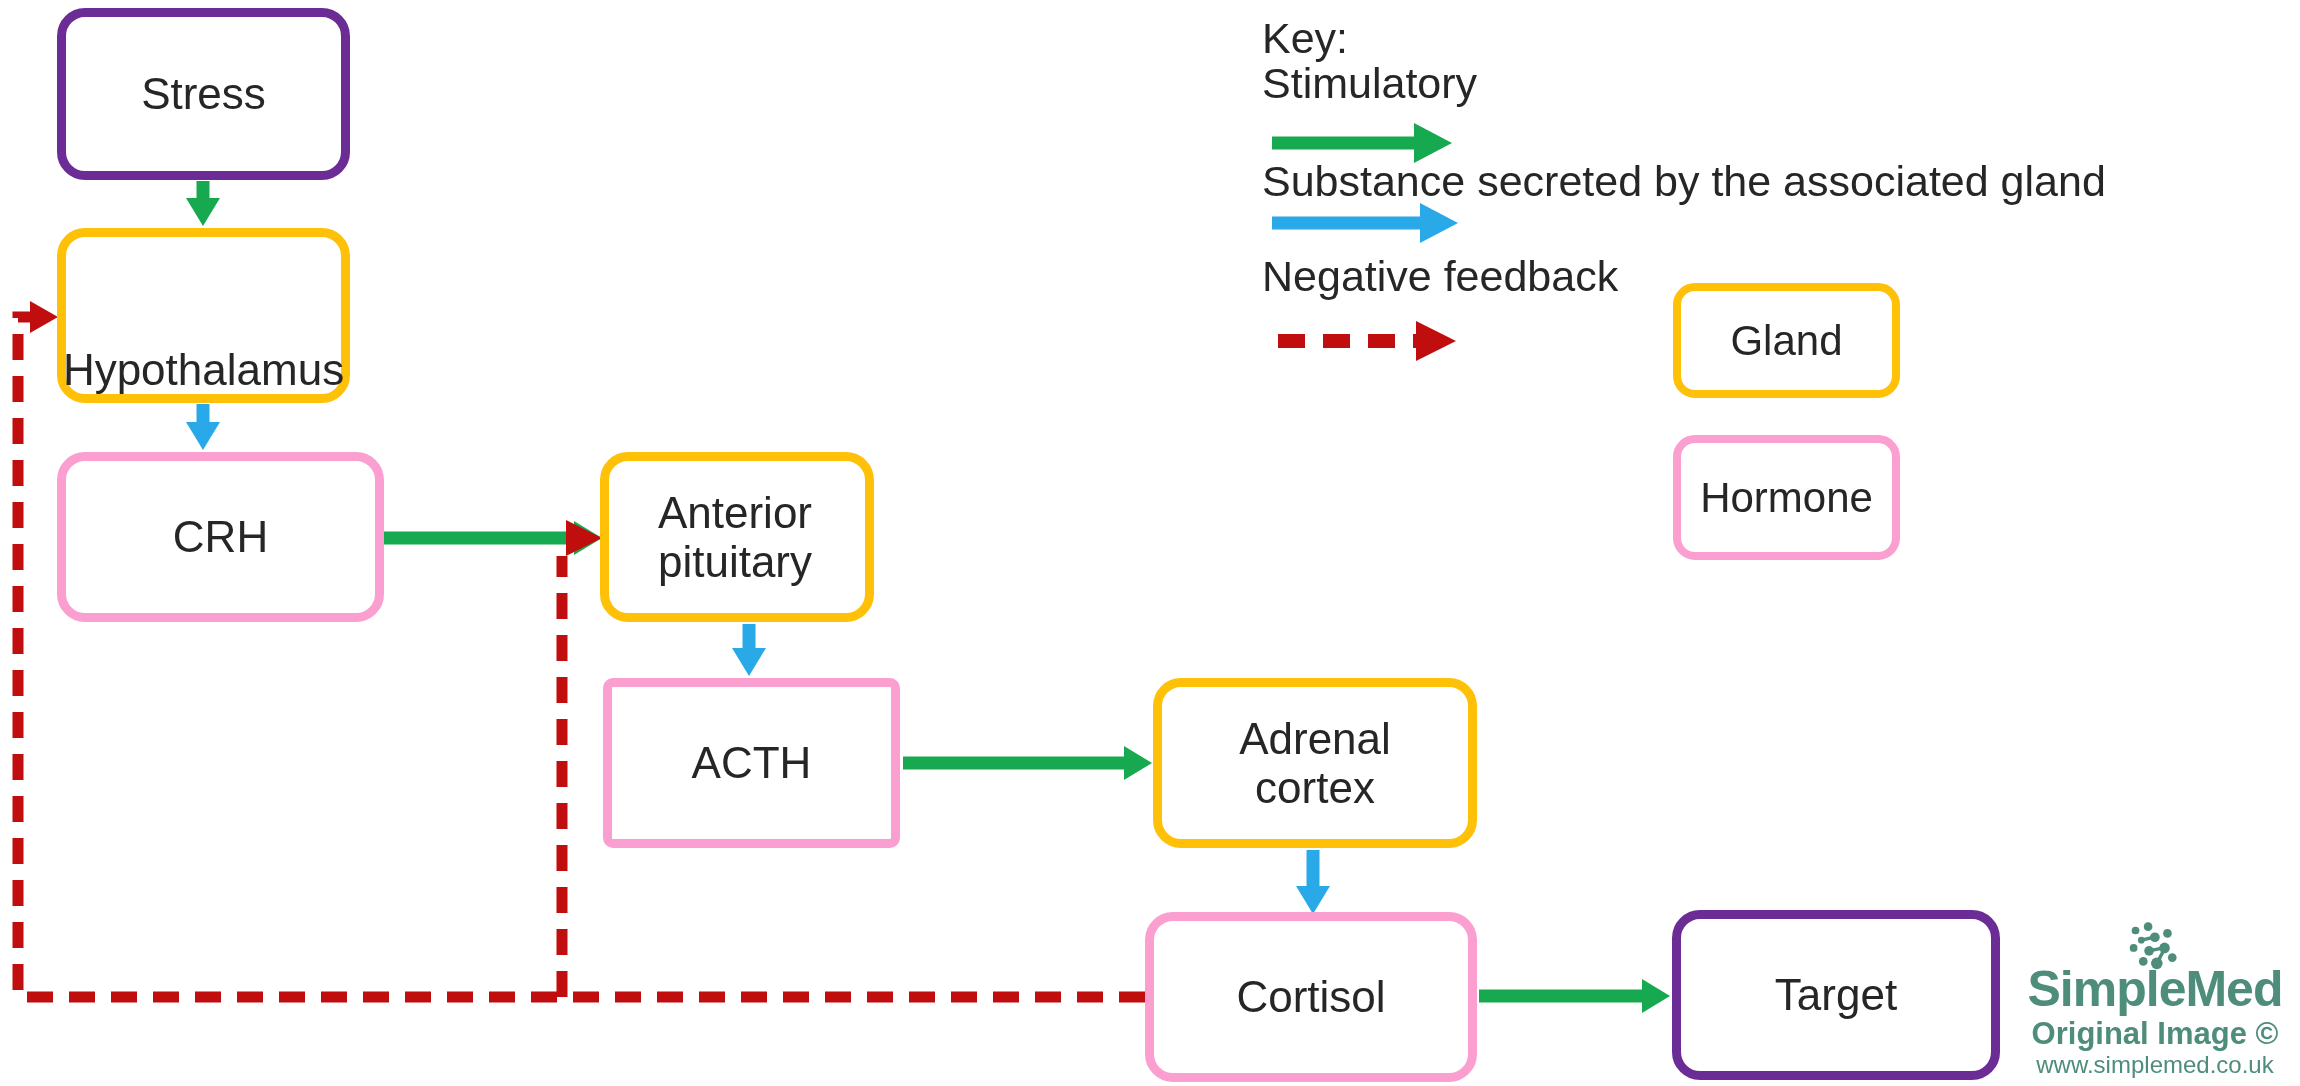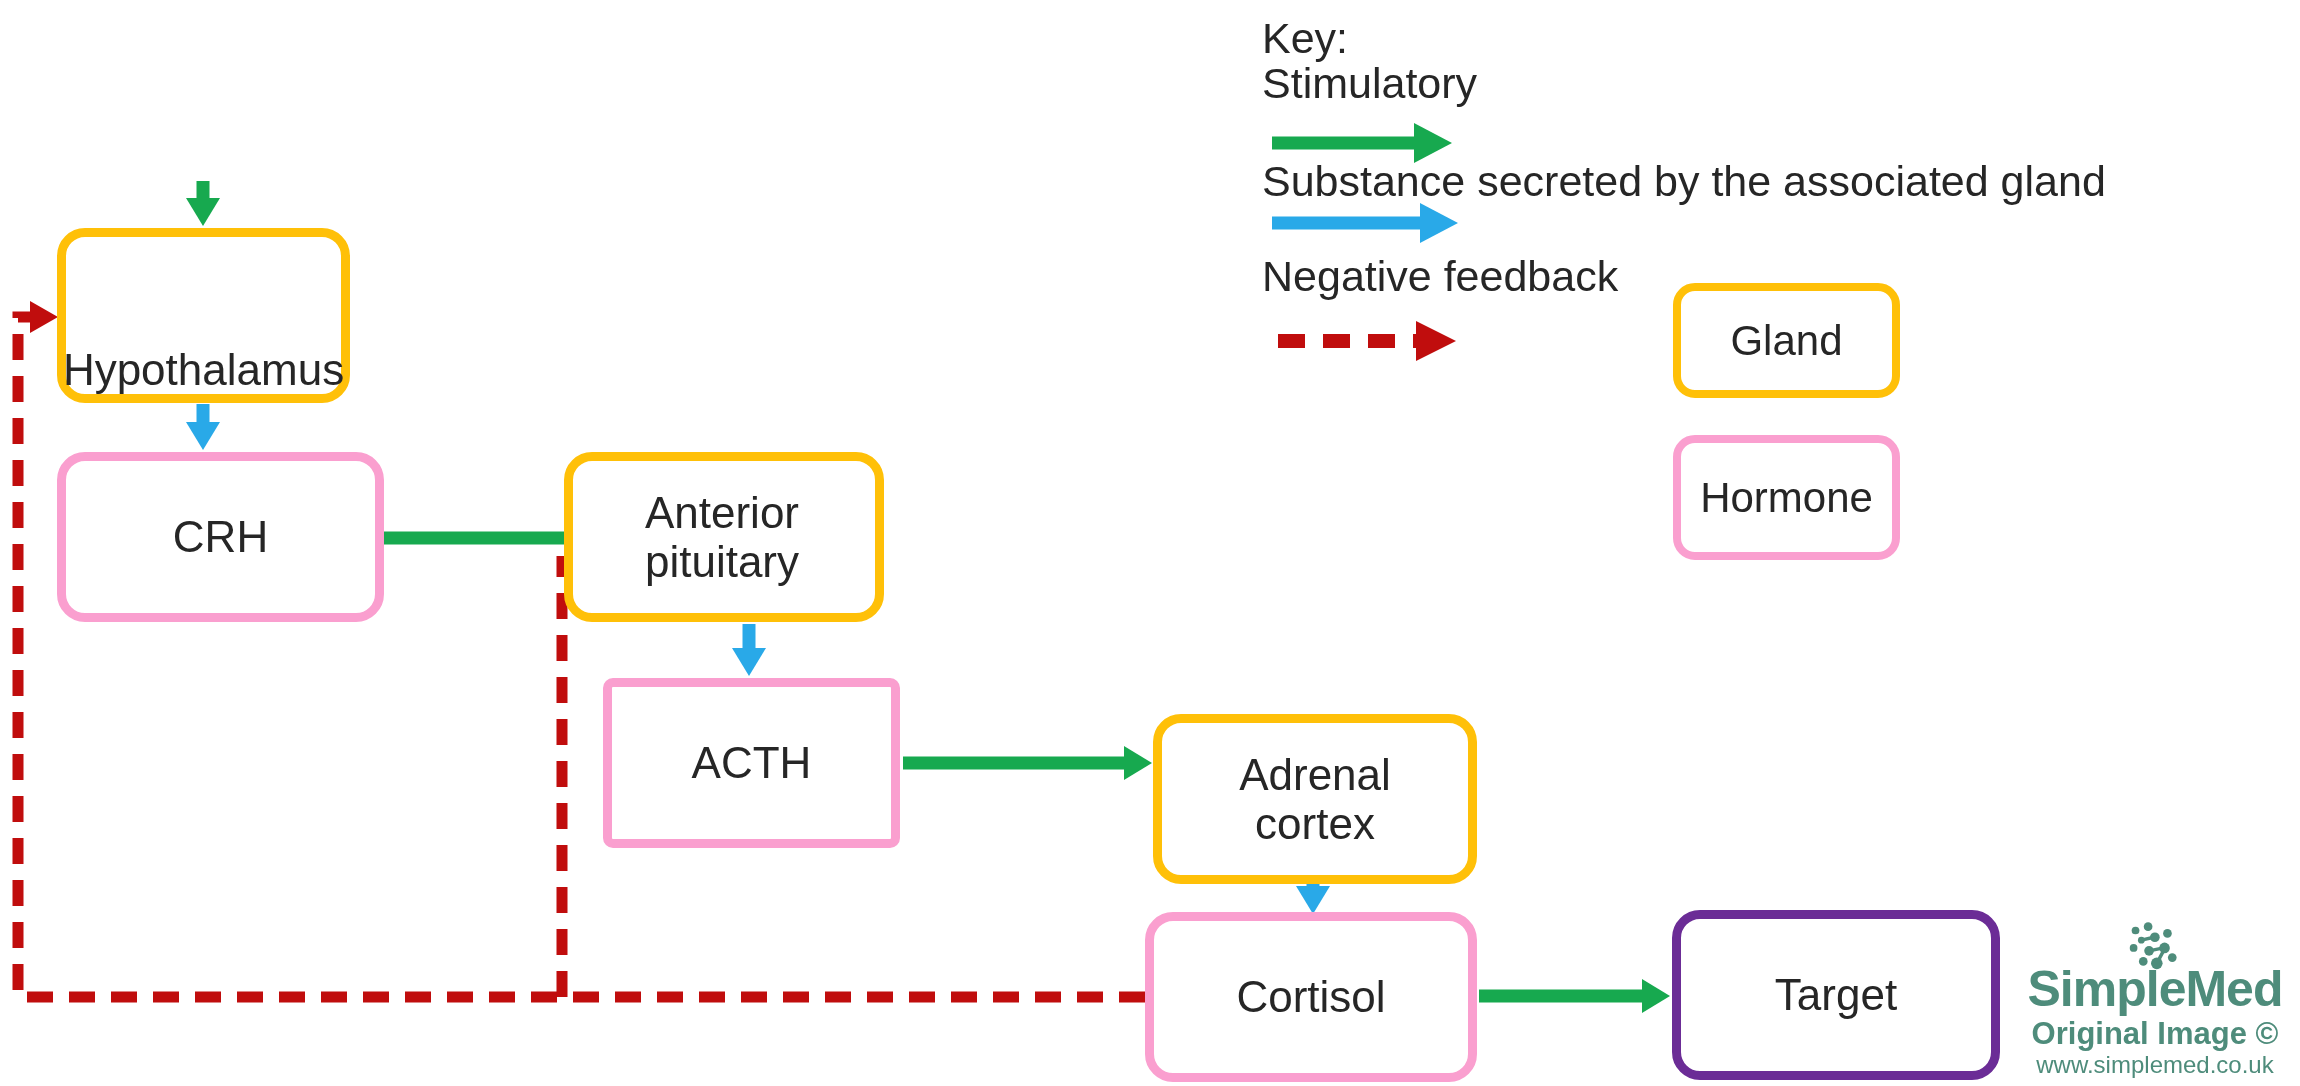--- a/index.html
+++ b/index.html
@@ -110,38 +110,41 @@
     <g>
       <path class="shaft-blue" d="M1272 223 H1422"></path>
       <polygon class="head-blue" points="1420,203 1420,243 1458,223"></polygon>
     </g>
     <g>
       <path class="shaft-red-key" d="M1278 341 H1418"></path>
       <polygon class="head-red" points="1416,321 1416,361 1456,341"></polygon>
     </g>
   </svg>
 
+  <div class="node endpoint" style="left:57px;top:8px;width:293px;height:172px;">
+    <span>Stress</span>
+  </div>
 
   <div class="node gland" style="left:57px;top:228px;width:293px;height:175px;align-items:flex-end;">
     <span>Hypothalamus</span>
   </div>
 
   <div class="node hormone" style="left:57px;top:452px;width:327px;height:170px;">
     <span>CRH</span>
   </div>
 
-  <div class="node gland" style="left:564px;top:452px;width:320px;height:170px;padding-left:8px;">
+  <div class="node gland" style="left:600px;top:452px;width:274px;height:170px;padding-left:8px;">
     <span>Anterior pituitary</span>
   </div>
 
   <div class="node hormone" style="left:603px;top:678px;width:297px;height:170px;border-radius:10px;">
     <span>ACTH</span>
   </div>
 
-  <div class="node gland" style="left:1153px;top:714px;width:324px;height:170px;">
+  <div class="node gland" style="left:1153px;top:678px;width:324px;height:170px;">
     <span>Adrenal cortex</span>
   </div>
 
   <div class="node hormone" style="left:1145px;top:912px;width:332px;height:170px;justify-content:center;">
     <span>Cortisol</span>
   </div>
 
   <div class="node endpoint" style="left:1672px;top:910px;width:328px;height:170px;">
     <span>Target</span>
   </div>

